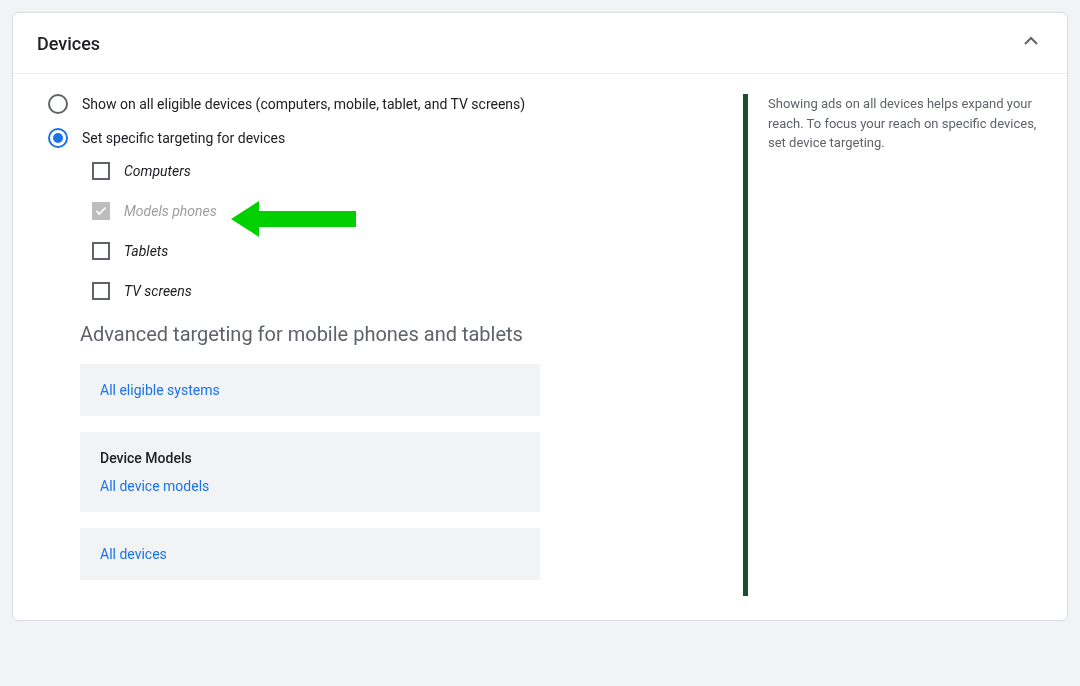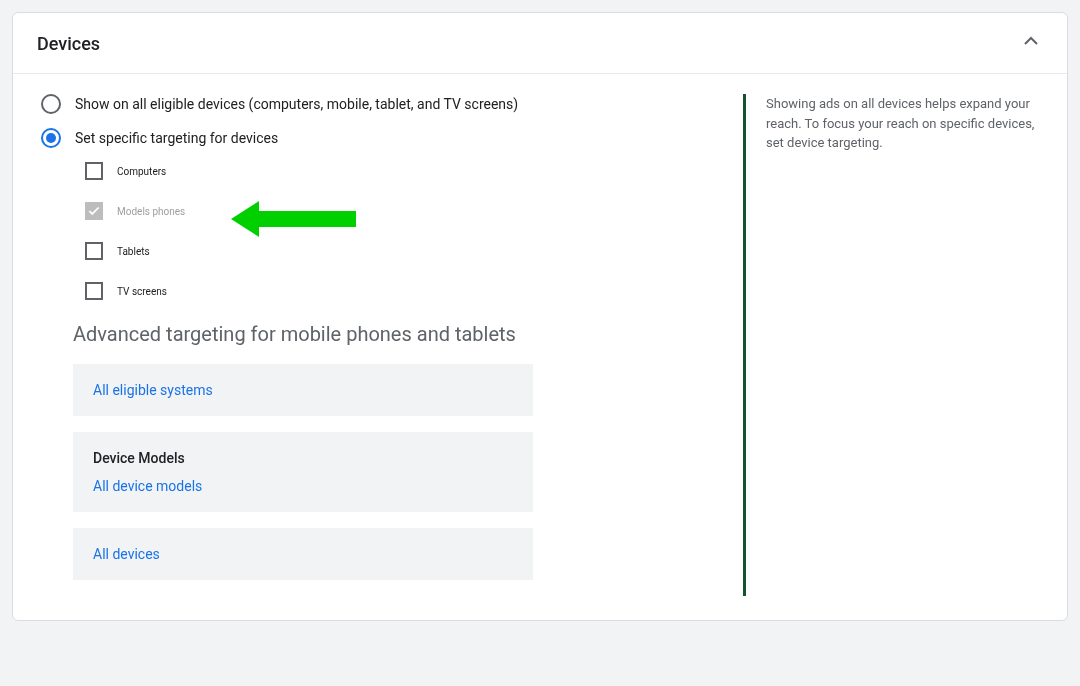--- a/index.html
+++ b/index.html
@@ -33,31 +33,31 @@
       font-size: 18px;
       font-weight: 500;
       color: #202124;
     }
     .collapse-icon {
       color: #5f6368;
       cursor: pointer;
     }
     .card-body {
       display: flex;
-      padding: 20px 24px 24px 28px;
+      padding: 20px 24px 24px 35px;
       gap: 14px;
     }
     .main-col {
       flex: 1;
       max-width: 700px;
     }
     .side-col {
       width: 300px;
       padding-left: 20px;
-      border-left: 3px solid #14532d;
+      border-left: 5px solid #14532d;
       font-size: 13px;
       color: #5f6368;
       line-height: 1.5;
     }
     .radio-row {
       display: flex;
       align-items: center;
       margin-bottom: 14px;
       cursor: pointer;
     }
@@ -108,22 +108,23 @@
     }
     .checkbox.disabled {
       border: none;
       background: #bdbdbd;
     }
     .check-mark {
       color: #fff;
       font-size: 14px;
     }
     .checkbox-label {
-      font-size: 10px;
-      color: #202124;
+      font-size: 14px;
+      color: #202124;
+      font-style: italic;
     }
     .checkbox-label.disabled {
       color: #9e9e9e;
     }
     .section-label {
       font-size: 20px;
       color: #5f6368;
       margin: 18px 0 18px 32px;
     }
     .adv-group {

